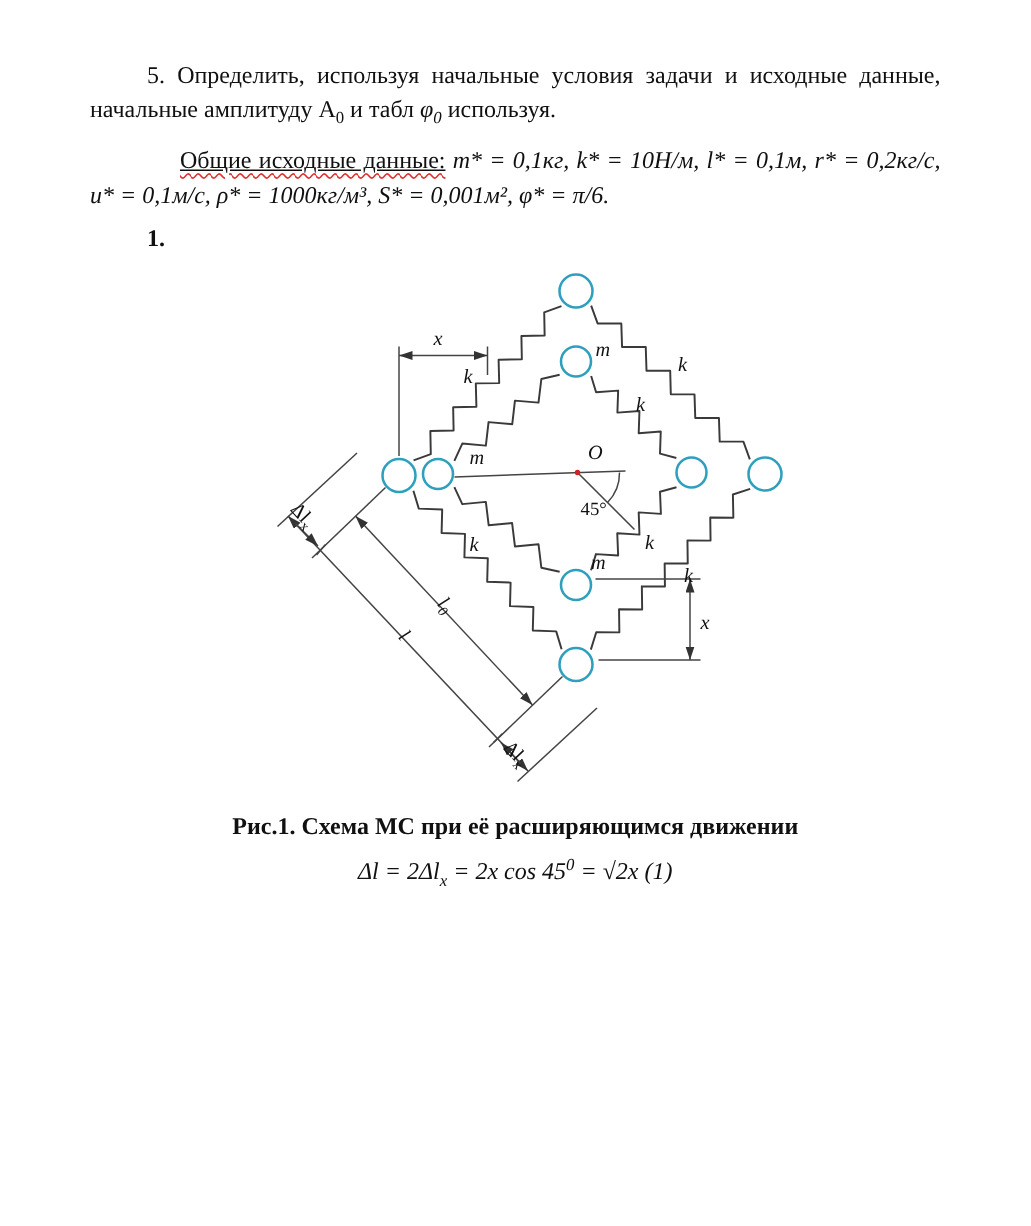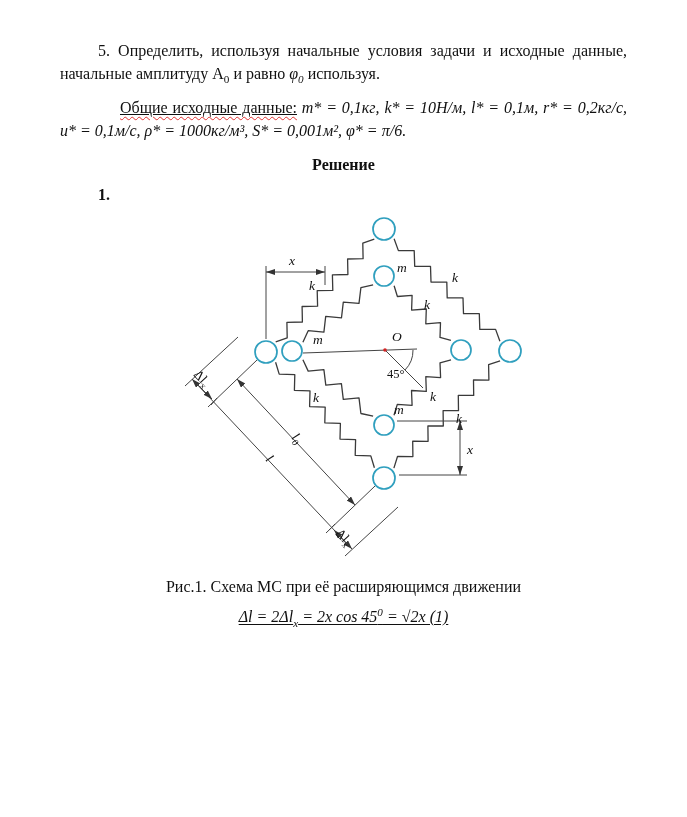--- a/index.html
+++ b/index.html
@@ -9,43 +9,42 @@
     font-family:"Liberation Serif","DejaVu Serif",serif;
     font-size:16px; color:#101010;
   }
   .page { padding:40px 60px 0 60px; }
   p.body { text-align:justify; line-height:1.42; margin-bottom:9px; text-indent:38px; }
   .math, .it { font-style:italic; font-family:"Liberation Serif","DejaVu Serif",serif; }
   sub, sup { font-size:70%; }
   .heading { text-align:center; font-weight:bold; margin:14px 0 12px; }
   .step { font-weight:bold; text-indent:38px; margin:4px 0 2px; }
   .figure-wrap { margin:4px 0 0 105px; line-height:0; }
-  .caption { text-align:center; font-weight:normal; margin:10px 0 10px; }
-  .equation { text-align:center; margin-top:10px; font-style:italic;text-decoration:underline; }
+  .caption { text-align:center; font-weight:bold; margin:10px 0 10px; }
+  .equation { text-align:center; margin-top:10px; font-style:italic; }
   .u-label { text-decoration:underline;margin-left:22px; }
   .sq {
     text-decoration-line:underline;
     text-decoration-style:wavy;
     text-decoration-color:#e03131;
     text-decoration-thickness:1px;
     text-underline-offset:3px;
   }
 </style>
 </head>
 <body>
 
 <div class="page">
 
-  <p class="body"><span>5. Определить, используя начальные условия задачи и исходные данные, начальные амплитуду А</span><sub>0</sub><span> и равно </span><span class="math">φ</span><sub class="math">0</sub><span> используя.</span></p>
+  <p class="body"><span>5. Определить, используя начальные условия задачи и исходные данные, начальные амплитуду А</span><sub>0</sub><span> и табл </span><span class="math">φ</span><sub class="math">0</sub><span> используя.</span></p>
 
 
 
   <p class="body"><span class="u-label"><span class="sq">Общие исходные данные:</span></span> <span class="math">m* = 0,1кг,  k* = 10Н/м,  l* = 0,1м,  r* = 0,2кг/с,  u* = 0,1м/с,  ρ* = 1000кг/м³,  S* = 0,001м²,  φ* = π/6.</span></p>
 
-  <p class="heading">Решение</p>
 
   <p class="step">1.</p>
 
   <div class="figure-wrap">
     <svg width="480" height="360" viewBox="0 0 480 360">
       <defs>
         <marker id="arr" markerWidth="10" markerHeight="8" refX="9" refY="3" orient="auto-start-reverse" markerUnits="userSpaceOnUse">
           <path d="M0,0 L9,3 L0,6 Z" fill="#333333"></path>
         </marker>
       </defs>

